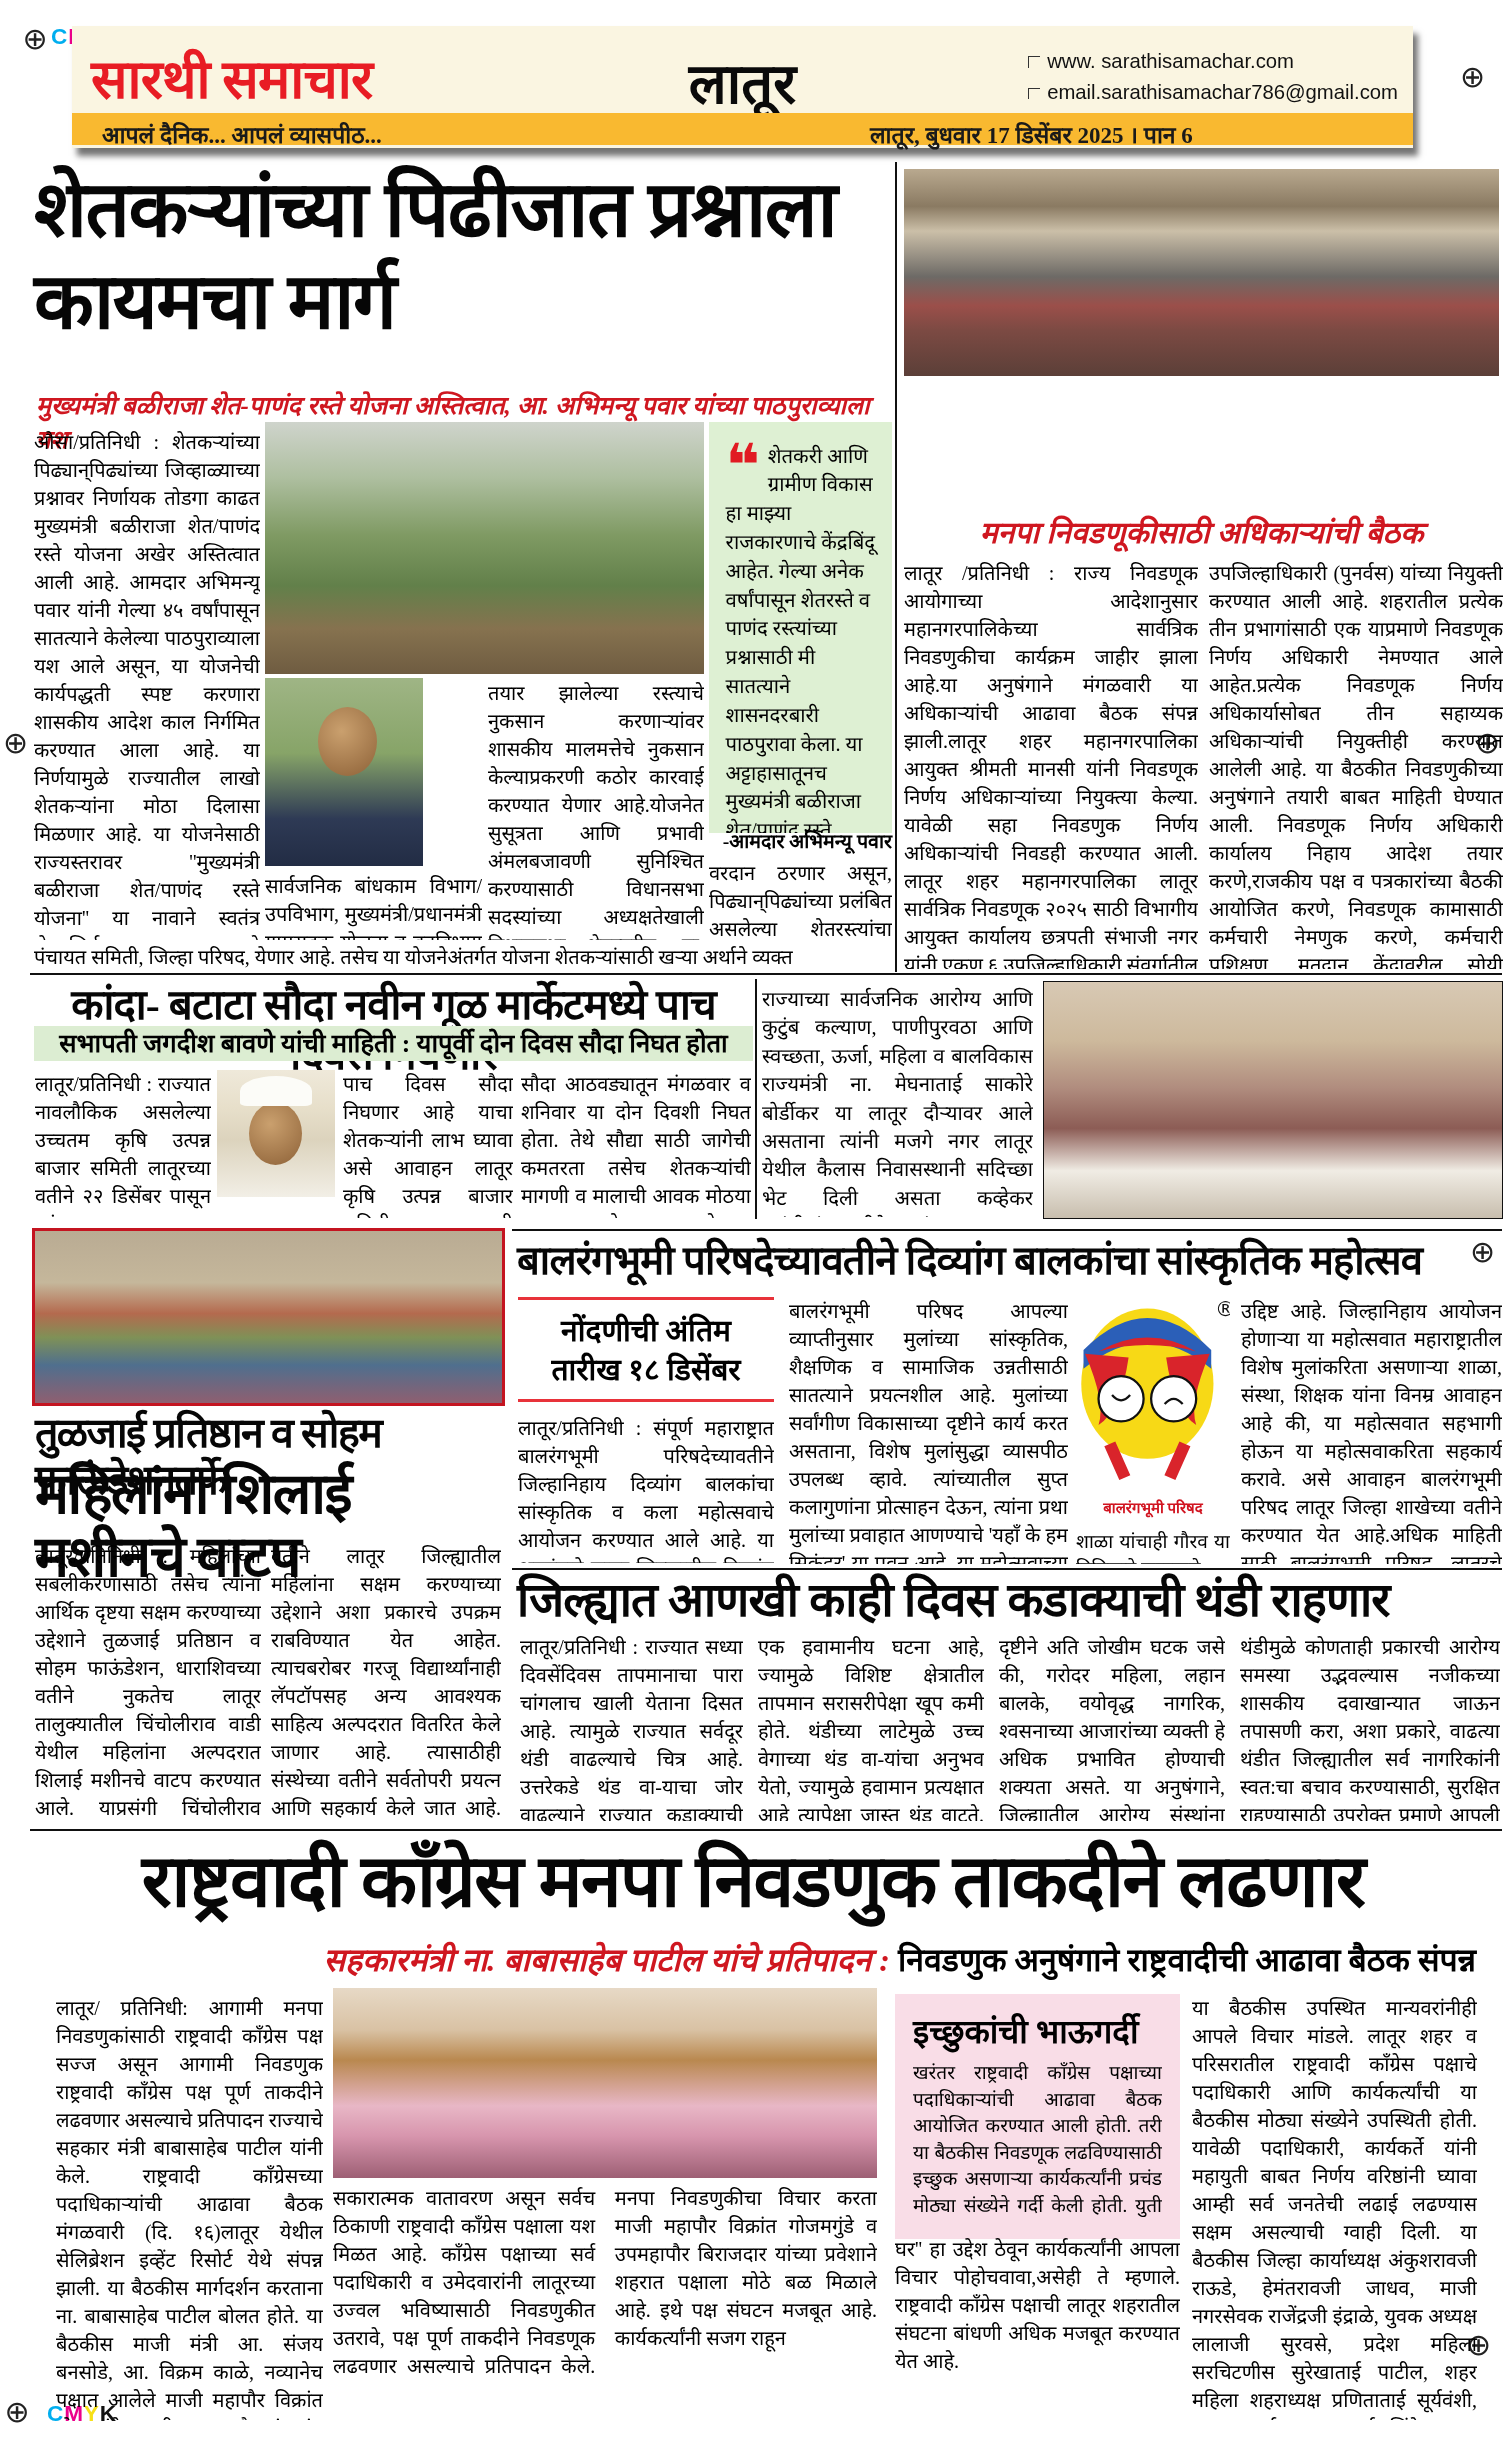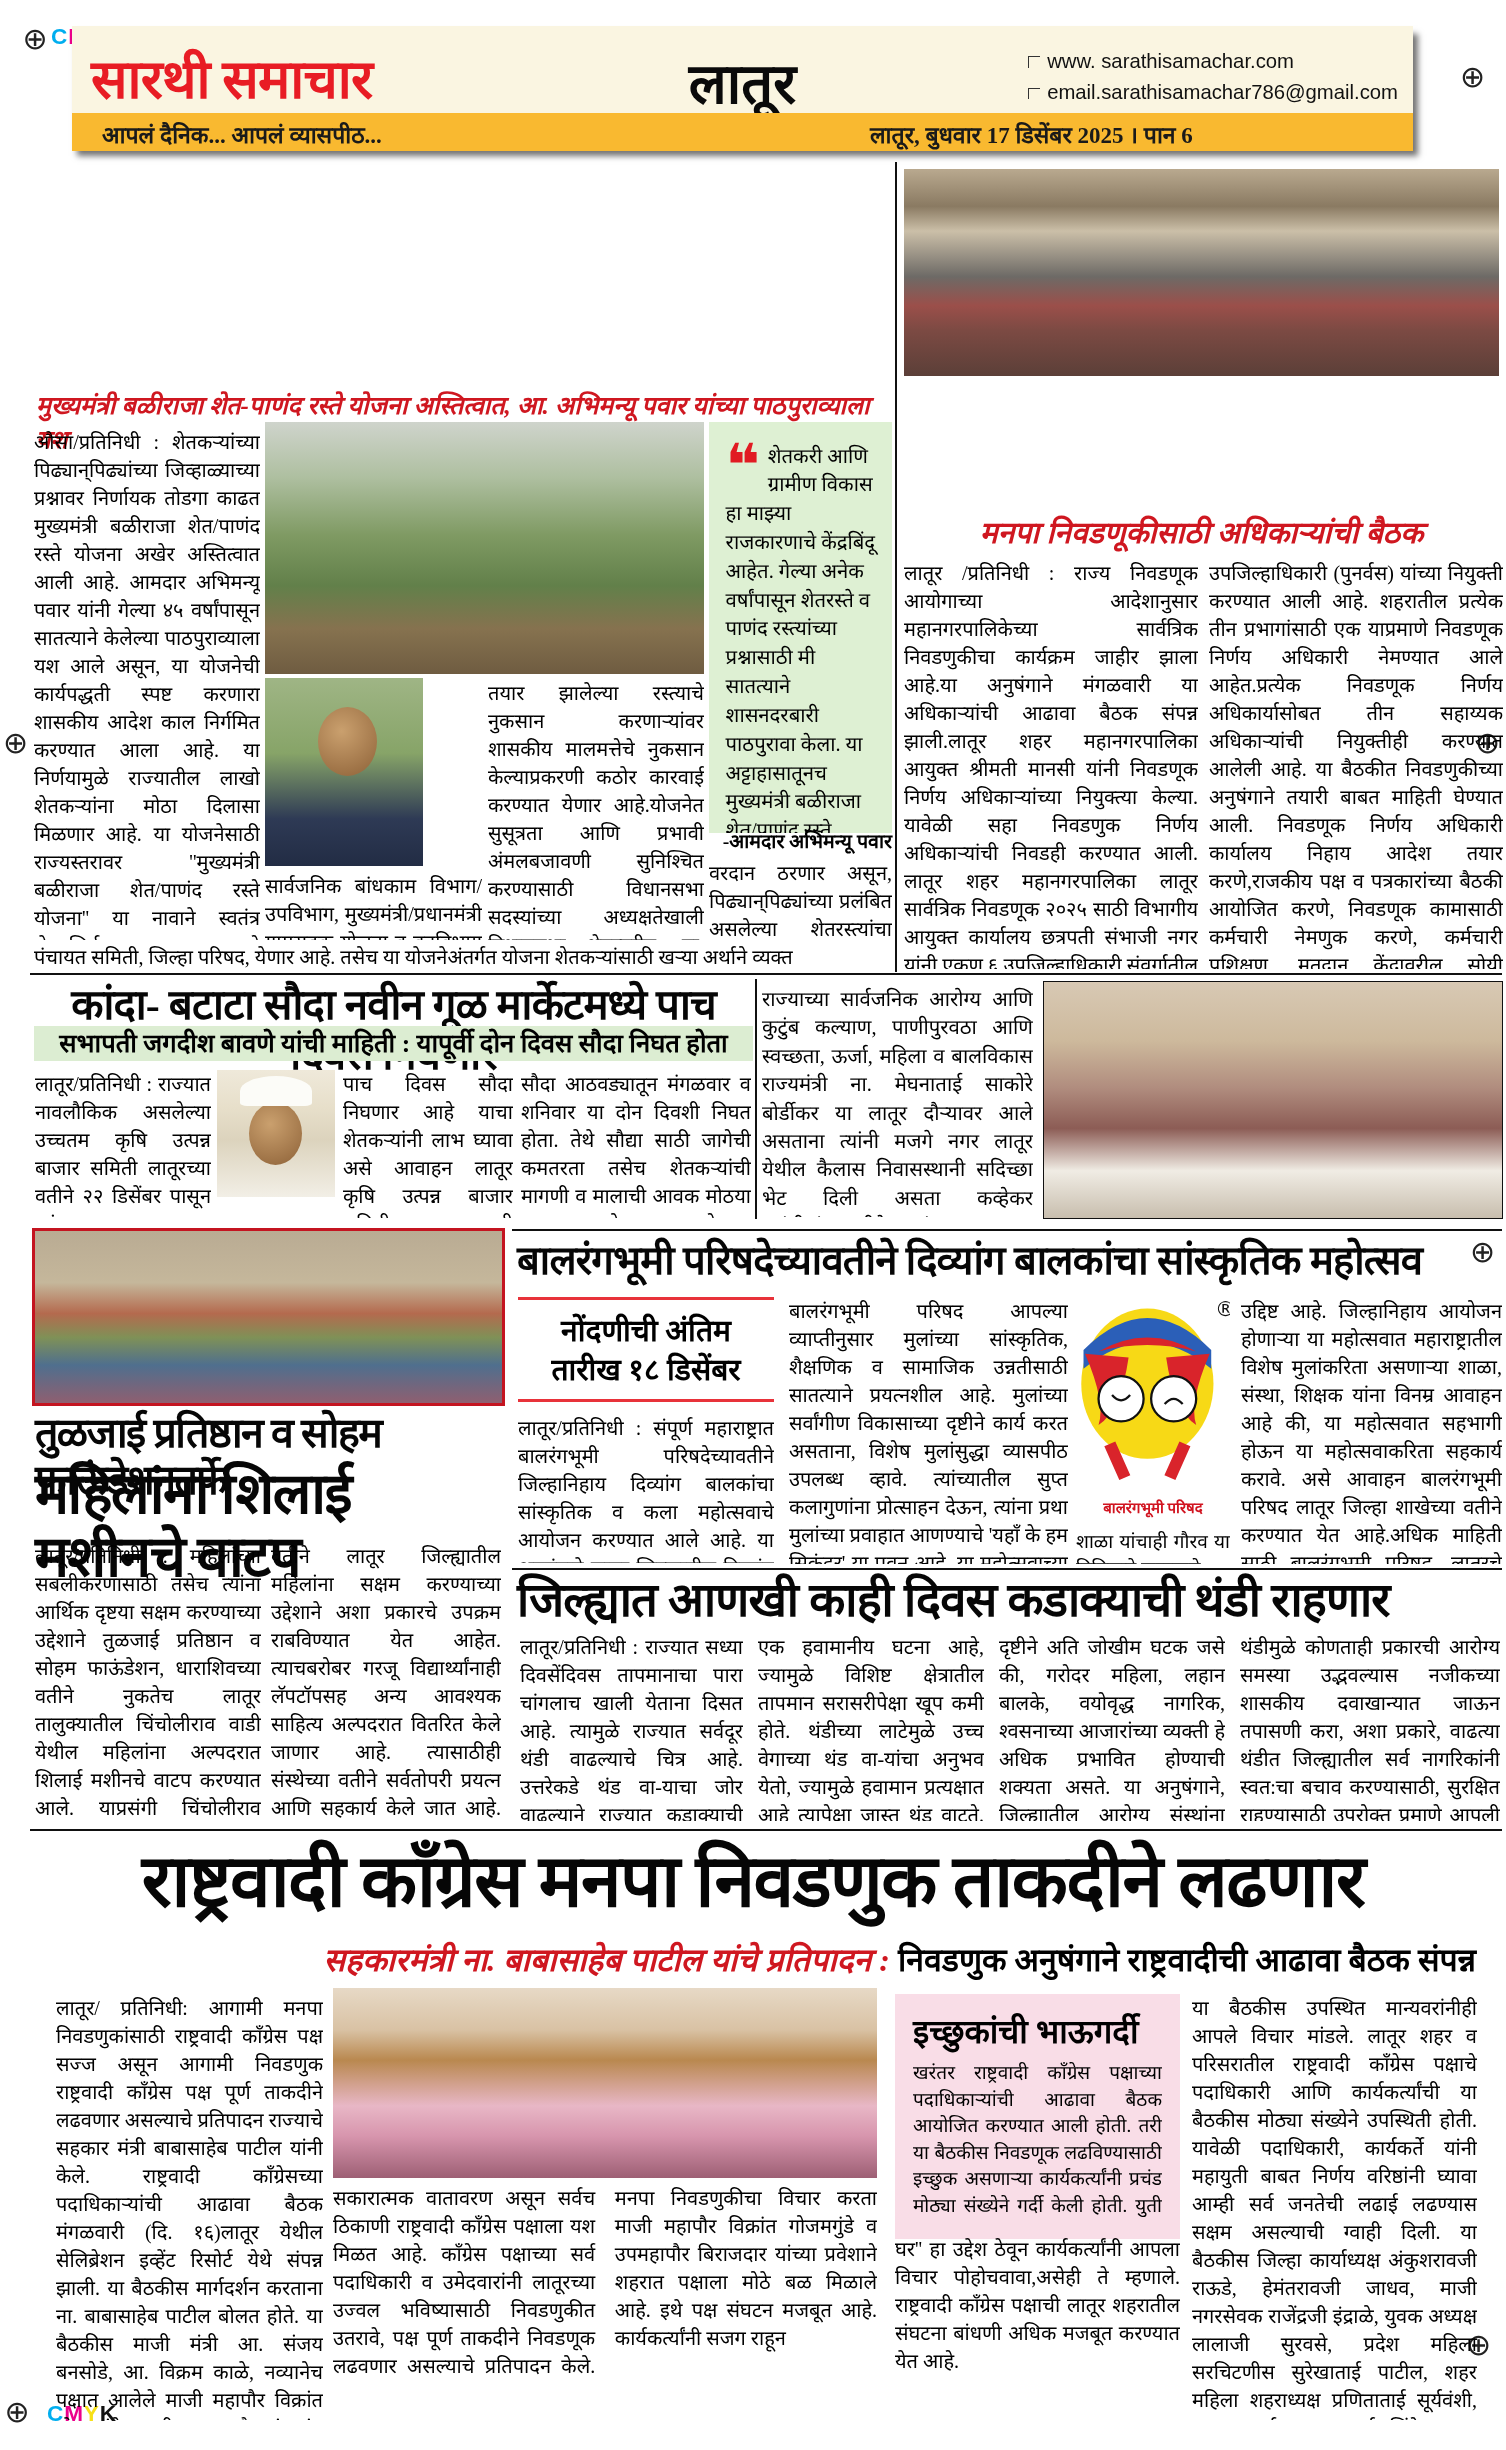--- a/index.html
+++ b/index.html
@@ -11,21 +11,21 @@
   .cmyk .c{color:#00aeef}.cmyk .m{color:#ec008c}.cmyk .y{color:#f7e017}.cmyk .k{color:#111}
   
   .masthead{left:72px;top:26px;width:1341px;height:122px;background:#faf5e1;
             box-shadow:4.5px 7.5px 6px rgba(0,0,0,.55);}
   .paper-name{left:19px;top:13.6px;font-size:54px;font-weight:900;color:#e81c24;letter-spacing:-0.8px;}
   .city-name{left:0;top:16.6px;width:100%;text-align:center;font-size:56px;font-weight:900;color:#0a0a0a;}
   .mast-contact{right:15px;top:19.6px;text-align:left;font-family:"Liberation Sans","DejaVu Sans",sans-serif;
                 font-size:20.3px;color:#111;line-height:1.55;}
   .sq-icon{display:inline-block;width:10.5px;height:10.5px;border:1.5px solid #333;border-right:none;border-bottom:none;
            margin-right:7.5px;vertical-align:middle;}
-  .yellowband{left:72px;top:113px;width:1341px;height:38px;background:#f9b930;}
+  .yellowband{left:72px;top:113px;width:1341px;height:32px;background:#f9b930;}
   .tagline{left:30px;top:4.5px;font-size:23px;font-weight:900;color:#1a1a1a;}
   .dateline{left:798px;top:4.5px;font-size:23px;font-weight:900;color:#1a1a1a;}
   
   .h-main{font-weight:900;color:#060606;line-height:1.18;letter-spacing:-1.5px;}
   .subhead-red{color:#cf1720;font-weight:900;font-style:italic;}
   .rule-h{background:#111;height:2.3px;}
   .rule-v{background:#111;width:1.5px;}
   
   .col{font-size:20px;line-height:1.4;text-align:justify;overflow:hidden;word-break:break-word;}
   
@@ -67,20 +67,21 @@
     <div class="abs mast-contact">
       <div><span class="sq-icon"></span><span>www. sarathisamachar.com</span></div>
       <div><span class="sq-icon"></span><span>email.sarathisamachar786@gmail.com</span></div>
     </div>
   </div>
   <div class="abs yellowband">
     <span class="abs tagline">आपलं दैनिक... आपलं व्यासपीठ...</span>
     <span class="abs dateline">लातूर, बुधवार 17 डिसेंबर 2025 । पान 6</span>
   </div>
 
+  <div class="abs h-main" style="left:34px;top:164px;width:855px;font-size:78px;">शेतकऱ्यांच्या पिढीजात प्रश्नाला कायमचा मार्ग</div>
   <div class="abs subhead-red" style="left:36px;top:387px;width:855px;font-size:25px;">मुख्यमंत्री बळीराजा शेत-पाणंद रस्ते योजना अस्तित्वात, आ. अभिमन्यू पवार यांच्या पाठपुराव्याला यश</div>
 
   <div class="abs col" style="left:34px;top:428px;width:226px;height:512px;">औसा/प्रतिनिधी : शेतकऱ्यांच्या पिढ्यान्‌पिढ्यांच्या जिव्हाळ्याच्या प्रश्नावर निर्णायक तोडगा काढत मुख्यमंत्री बळीराजा शेत/पाणंद रस्ते योजना अखेर अस्तित्वात आली आहे. आमदार अभिमन्यू पवार यांनी गेल्या ४५ वर्षांपासून सातत्याने केलेल्या पाठपुराव्याला यश आले असून, या योजनेची कार्यपद्धती स्पष्ट करणारा शासकीय आदेश काल निर्गमित करण्यात आला आहे. या निर्णयामुळे राज्यातील लाखो शेतकऱ्यांना मोठा दिलासा मिळणार आहे. या योजनेसाठी राज्यस्तरावर ''मुख्यमंत्री बळीराजा शेत/पाणंद रस्ते योजना'' या नावाने स्वतंत्र लेखाशिर्ष तयार करण्यात आले असून, अर्थसंकल्पामध्ये या लेखाशिर्षासाठी स्वतंत्र निधीची तरतूद करण्यात येणार आहे. योजनेच्या अंमलबजावणीसाठी १५ वा वित्त आयोग, ग्रामपंचायतींना मिळणारे अनुदान व स्वउत्पन्न, आमदार व खासदार निधी, मूलभूत सुविधा (२५१५) निधी, इतर जिल्हा योजना अशा एकूण १४ योजनांच्या अभिसरणातून निधी उपलब्ध करून घेता येणार आहे.या योजनेची अंमलबजावणी ग्रामपंचायत,</div>
 
   <div class="abs photo ph-farm" style="left:265px;top:422px;width:439px;height:252px;"></div>
 
   <div class="abs photo ph-pawar" style="left:265px;top:678px;width:158px;height:188px;">
     <span class="ph-face" style="left:53px;top:29px;width:59px;height:69px;"></span>
   </div>
   <div class="abs col" style="left:265px;top:872px;width:217px;height:68px;">सार्वजनिक बांधकाम विभाग/उपविभाग, मुख्यमंत्री/प्रधानमंत्री ग्रामसडक योजना व वनविभाग यांपैकी कोणत्याही विभागामार्फत करता येणार आहे. शेतरस्त्यांची मोजणी तातडीने व निशुल्क करून देण्यात येणार असून, तहसीलदारांनी आदेशित केलेल्या शेत/पाणंद रस्त्याच्या कामासाठी किंवा अतिक्रमण काढण्यासाठी आवश्यक असलेला पोलीस बंदोबस्तही विनामूल्य उपलब्ध करून देण्यात येणार आहे. शेतरस्त्यांचे काम पूर्ण झाल्यानंतर मनरेगा किंवा बिहार पॅटर्न अंतर्गत रस्त्याच्या दुतर्फा वृक्षलागवड करण्यात तसेच या योजनेअंतर्गत</div>

